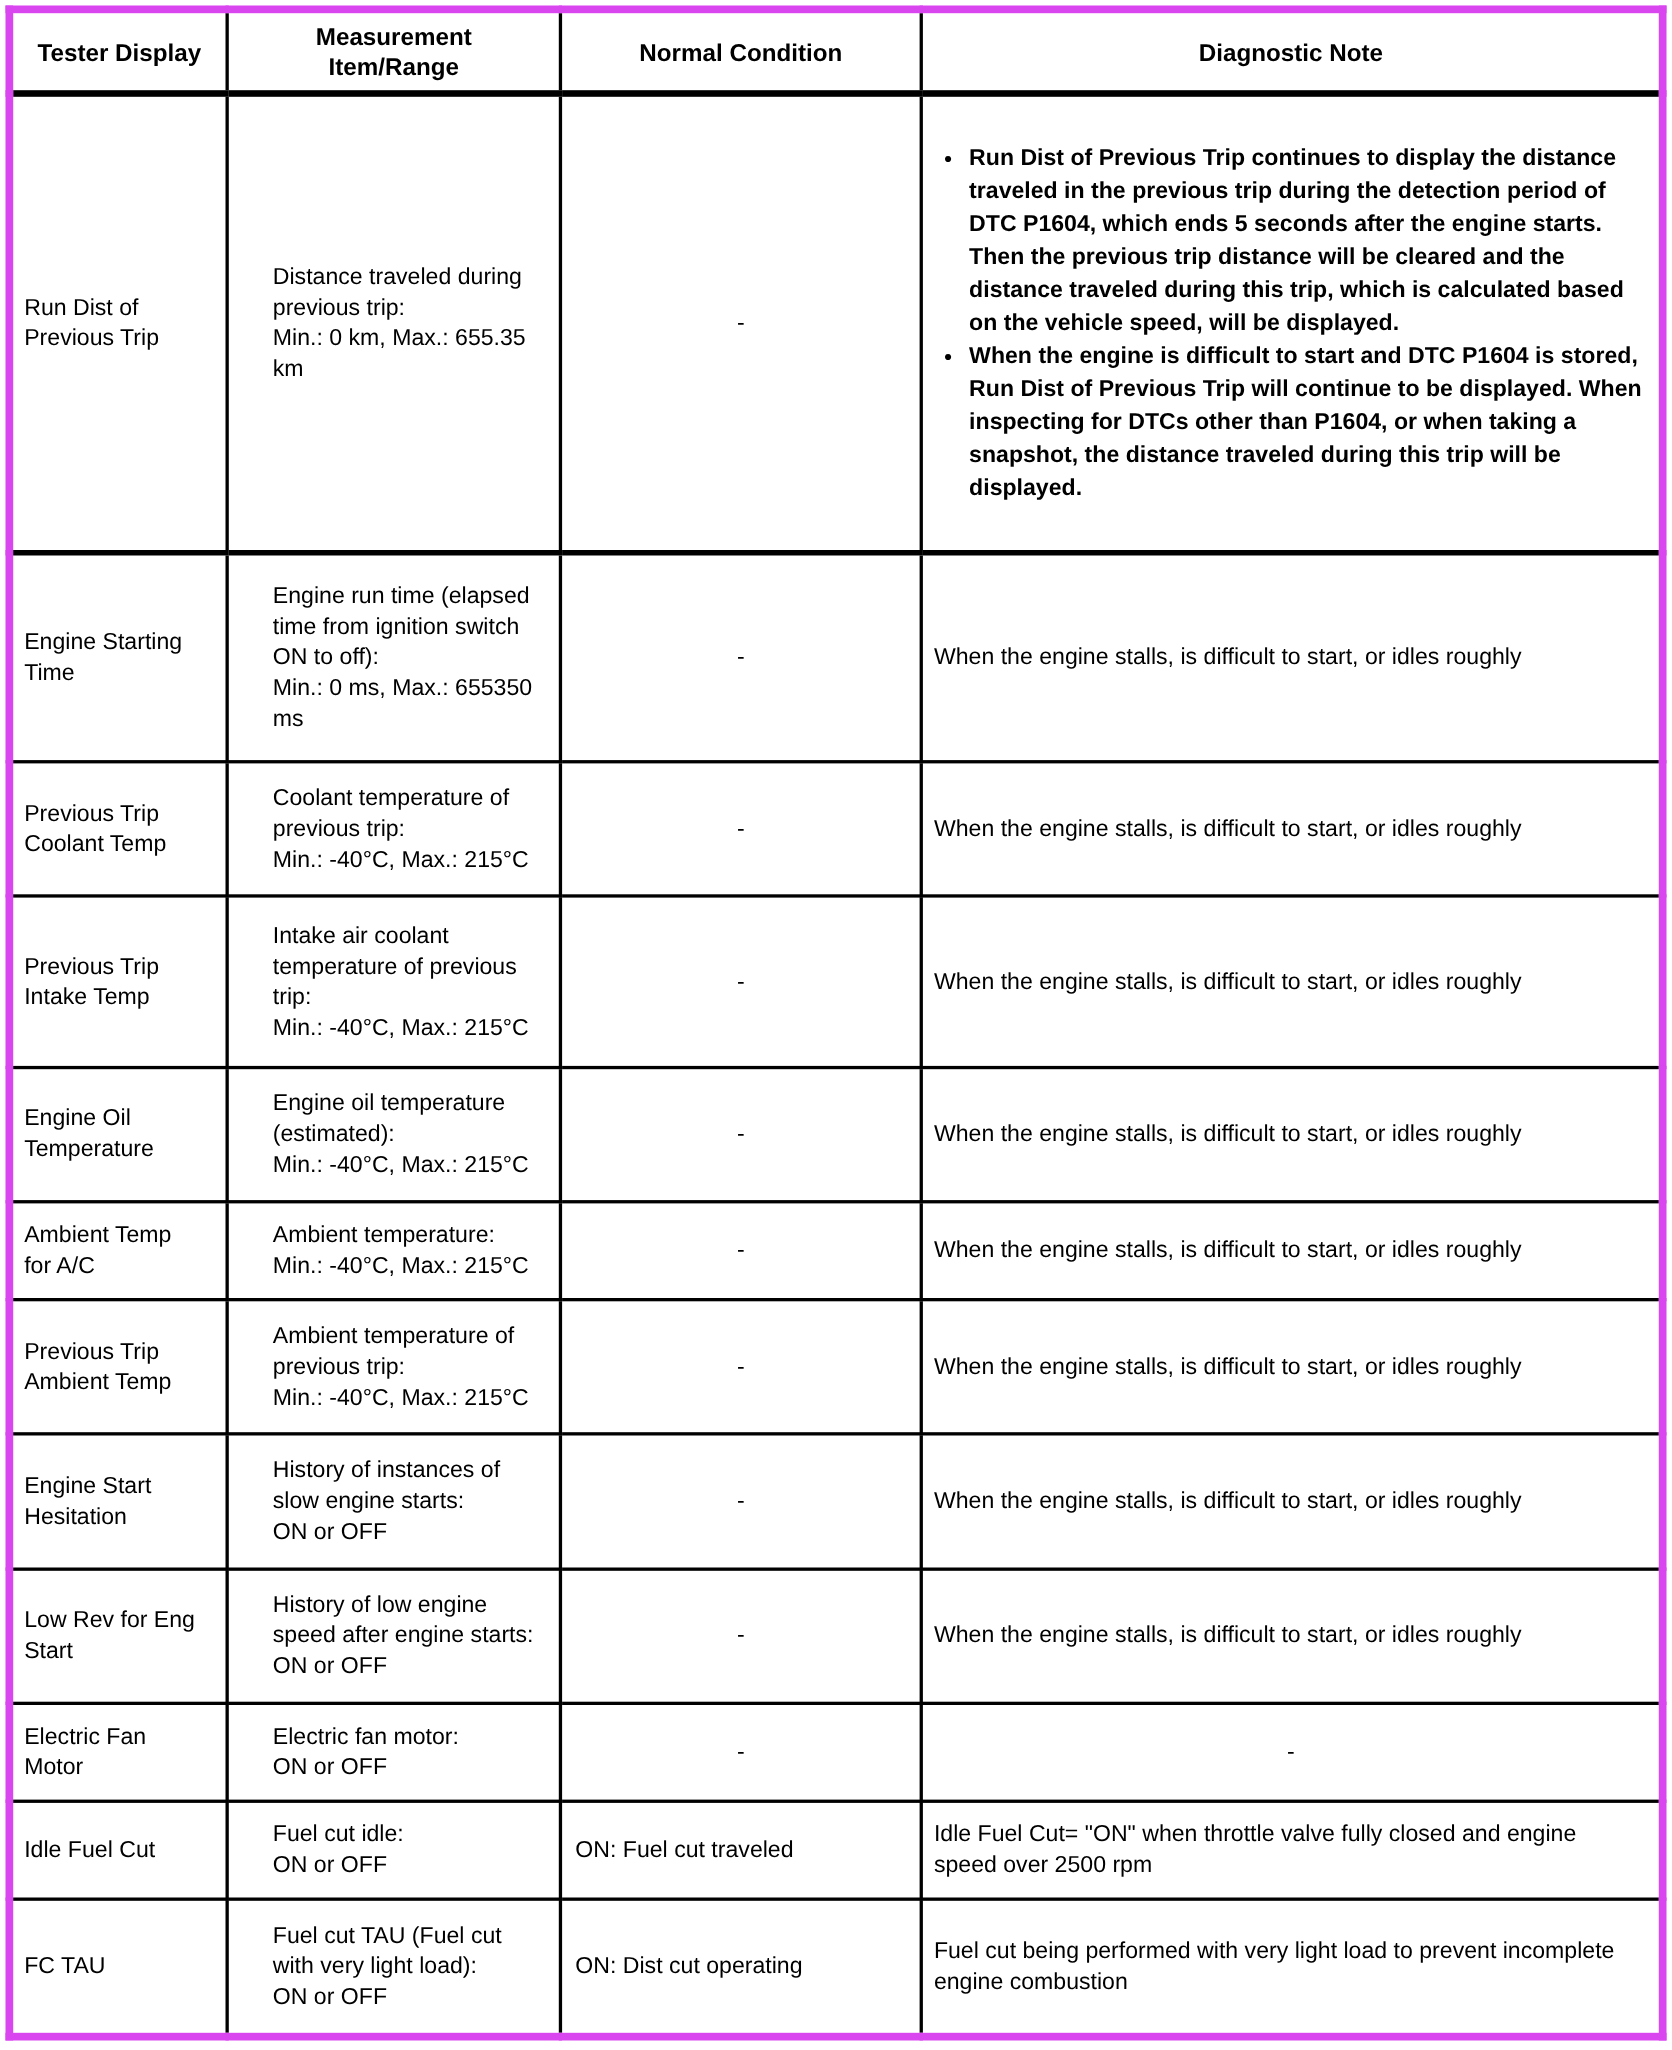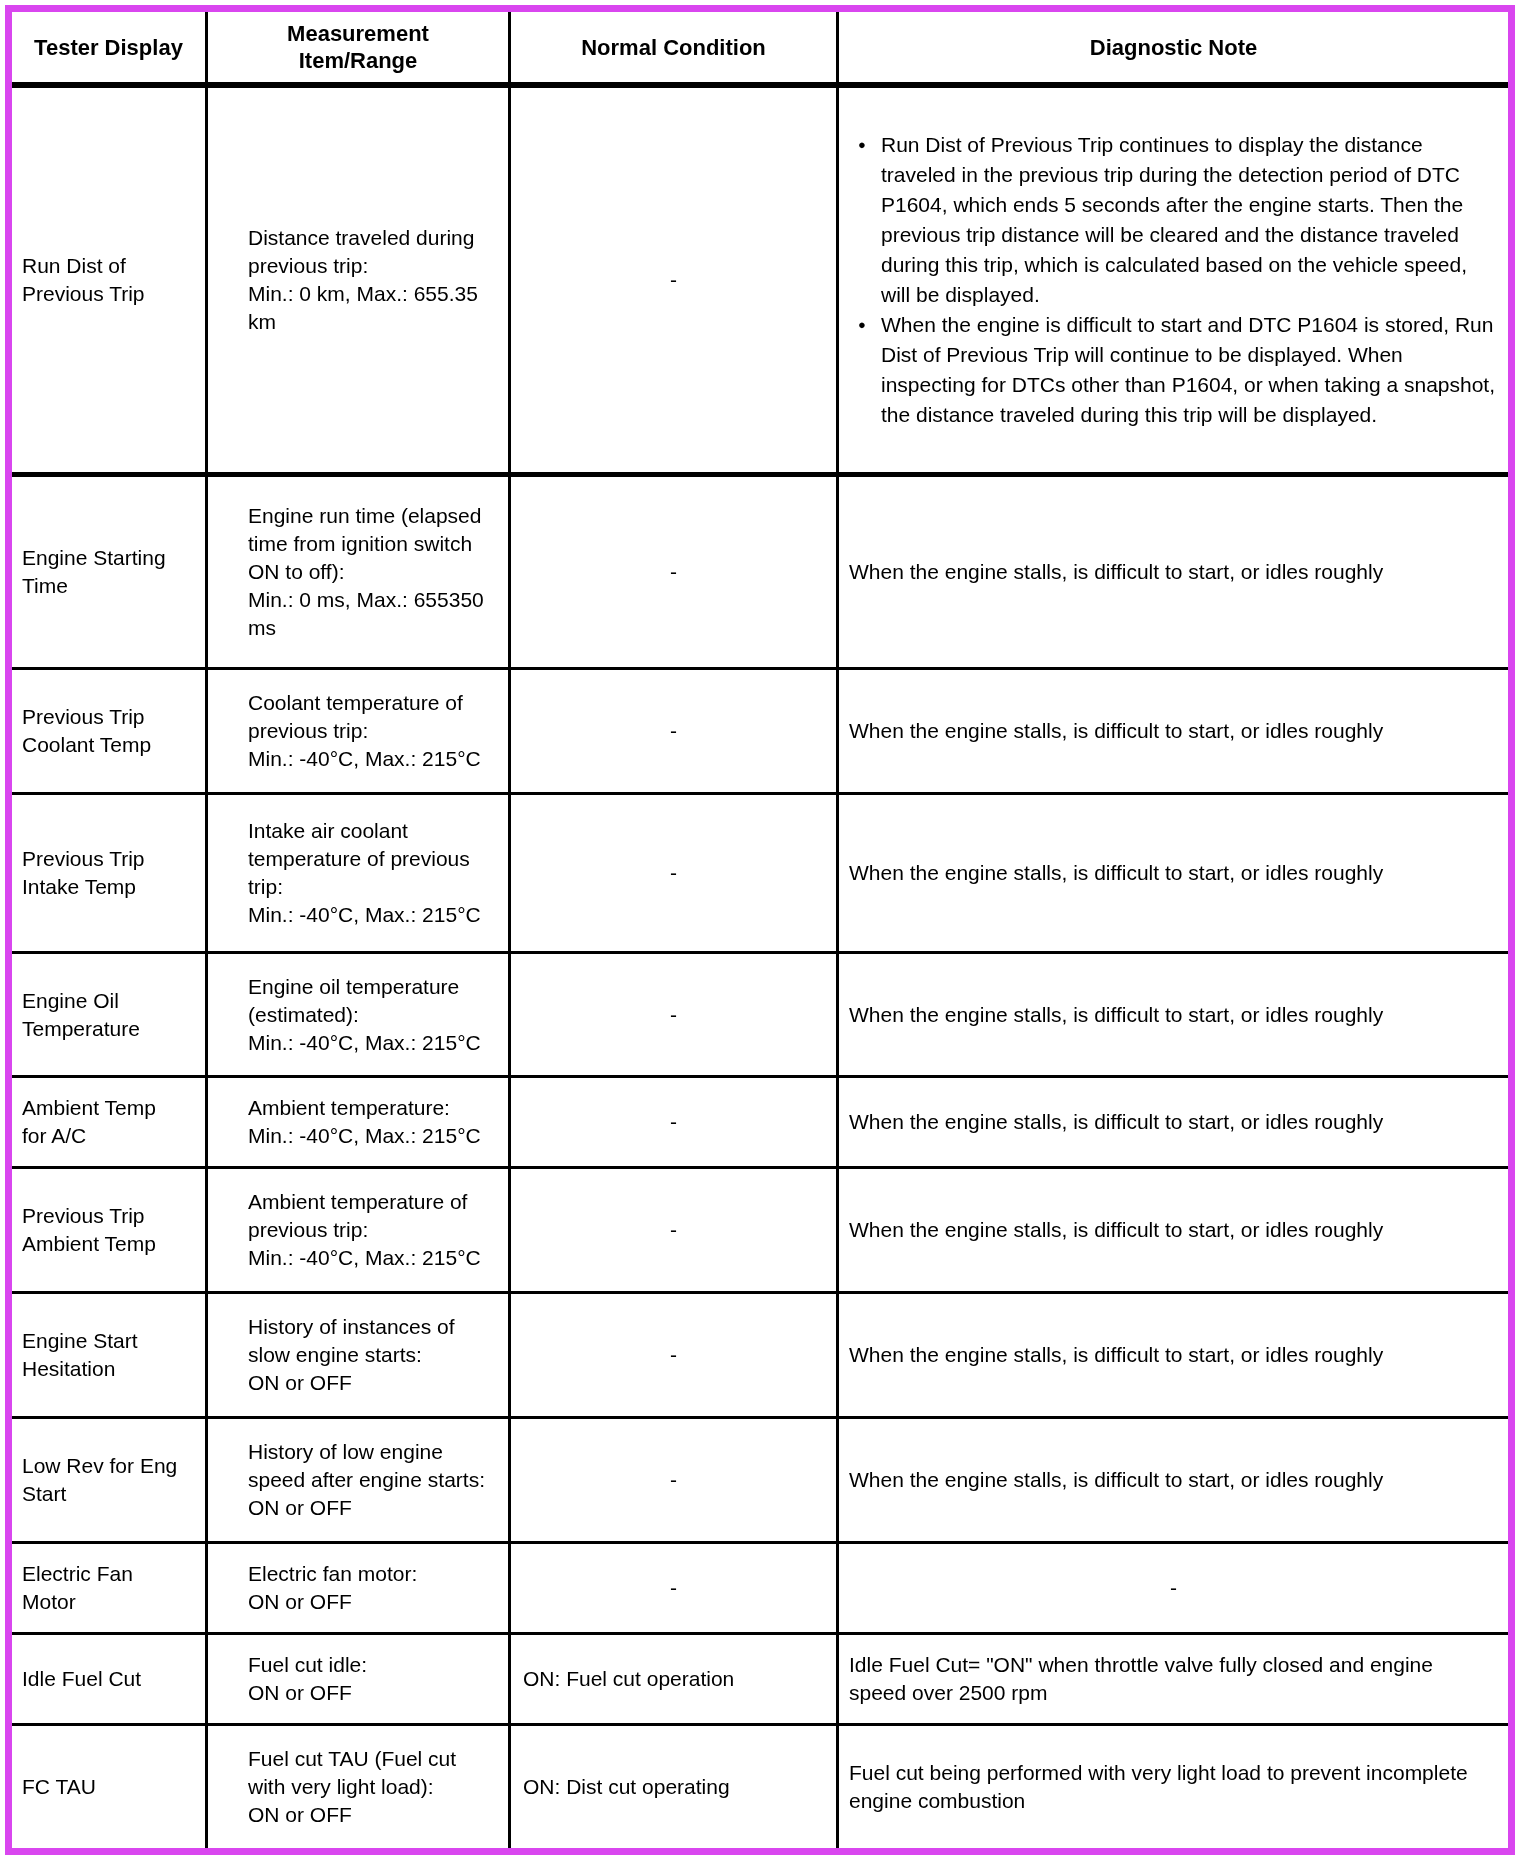--- a/index.html
+++ b/index.html
@@ -51,21 +51,21 @@
   ul.bullets { list-style: none; margin: 0; padding: 0; }
   .bullet-item { display: flex; align-items: flex-start; }
   .bullet-icon {
     flex: 0 0 32px;
     width: 32px;
     box-sizing: border-box;
     padding-left: 9px;
     font-size: 13px;
     line-height: 30px;
   }
-  .bullet-text { flex: 1 1 auto; line-height: 30px; }
+  .bullet-text { flex: 1 1 auto; line-height: 30px; font-weight: bold; }
 </style>
 </head>
 <body>
 
 <div class="page">
   <table class="data-list">
     <colgroup>
       <col class="col1">
         <col class="col2">
         <col class="col3">
@@ -159,21 +159,21 @@
           <td class="c-tester">Electric Fan Motor</td>
           <td class="c-meas">Electric fan motor:
 ON or OFF</td>
           <td class="c-norm center">-</td>
           <td class="c-note center">-</td>
         </tr>
         <tr>
           <td class="c-tester">Idle Fuel Cut</td>
           <td class="c-meas">Fuel cut idle:
 ON or OFF</td>
-          <td class="c-norm">ON: Fuel cut operation</td>
+          <td class="c-norm">ON: Fuel cut traveled</td>
           <td class="c-note">Idle Fuel Cut= "ON" when throttle valve fully closed and engine speed over 2500 rpm</td>
         </tr>
         <tr>
           <td class="c-tester">FC TAU</td>
           <td class="c-meas">Fuel cut TAU (Fuel cut with very light load):
 ON or OFF</td>
           <td class="c-norm">ON: Dist cut operating</td>
           <td class="c-note">Fuel cut being performed with very light load to prevent incomplete engine combustion</td>
         </tr>
       </tbody>

